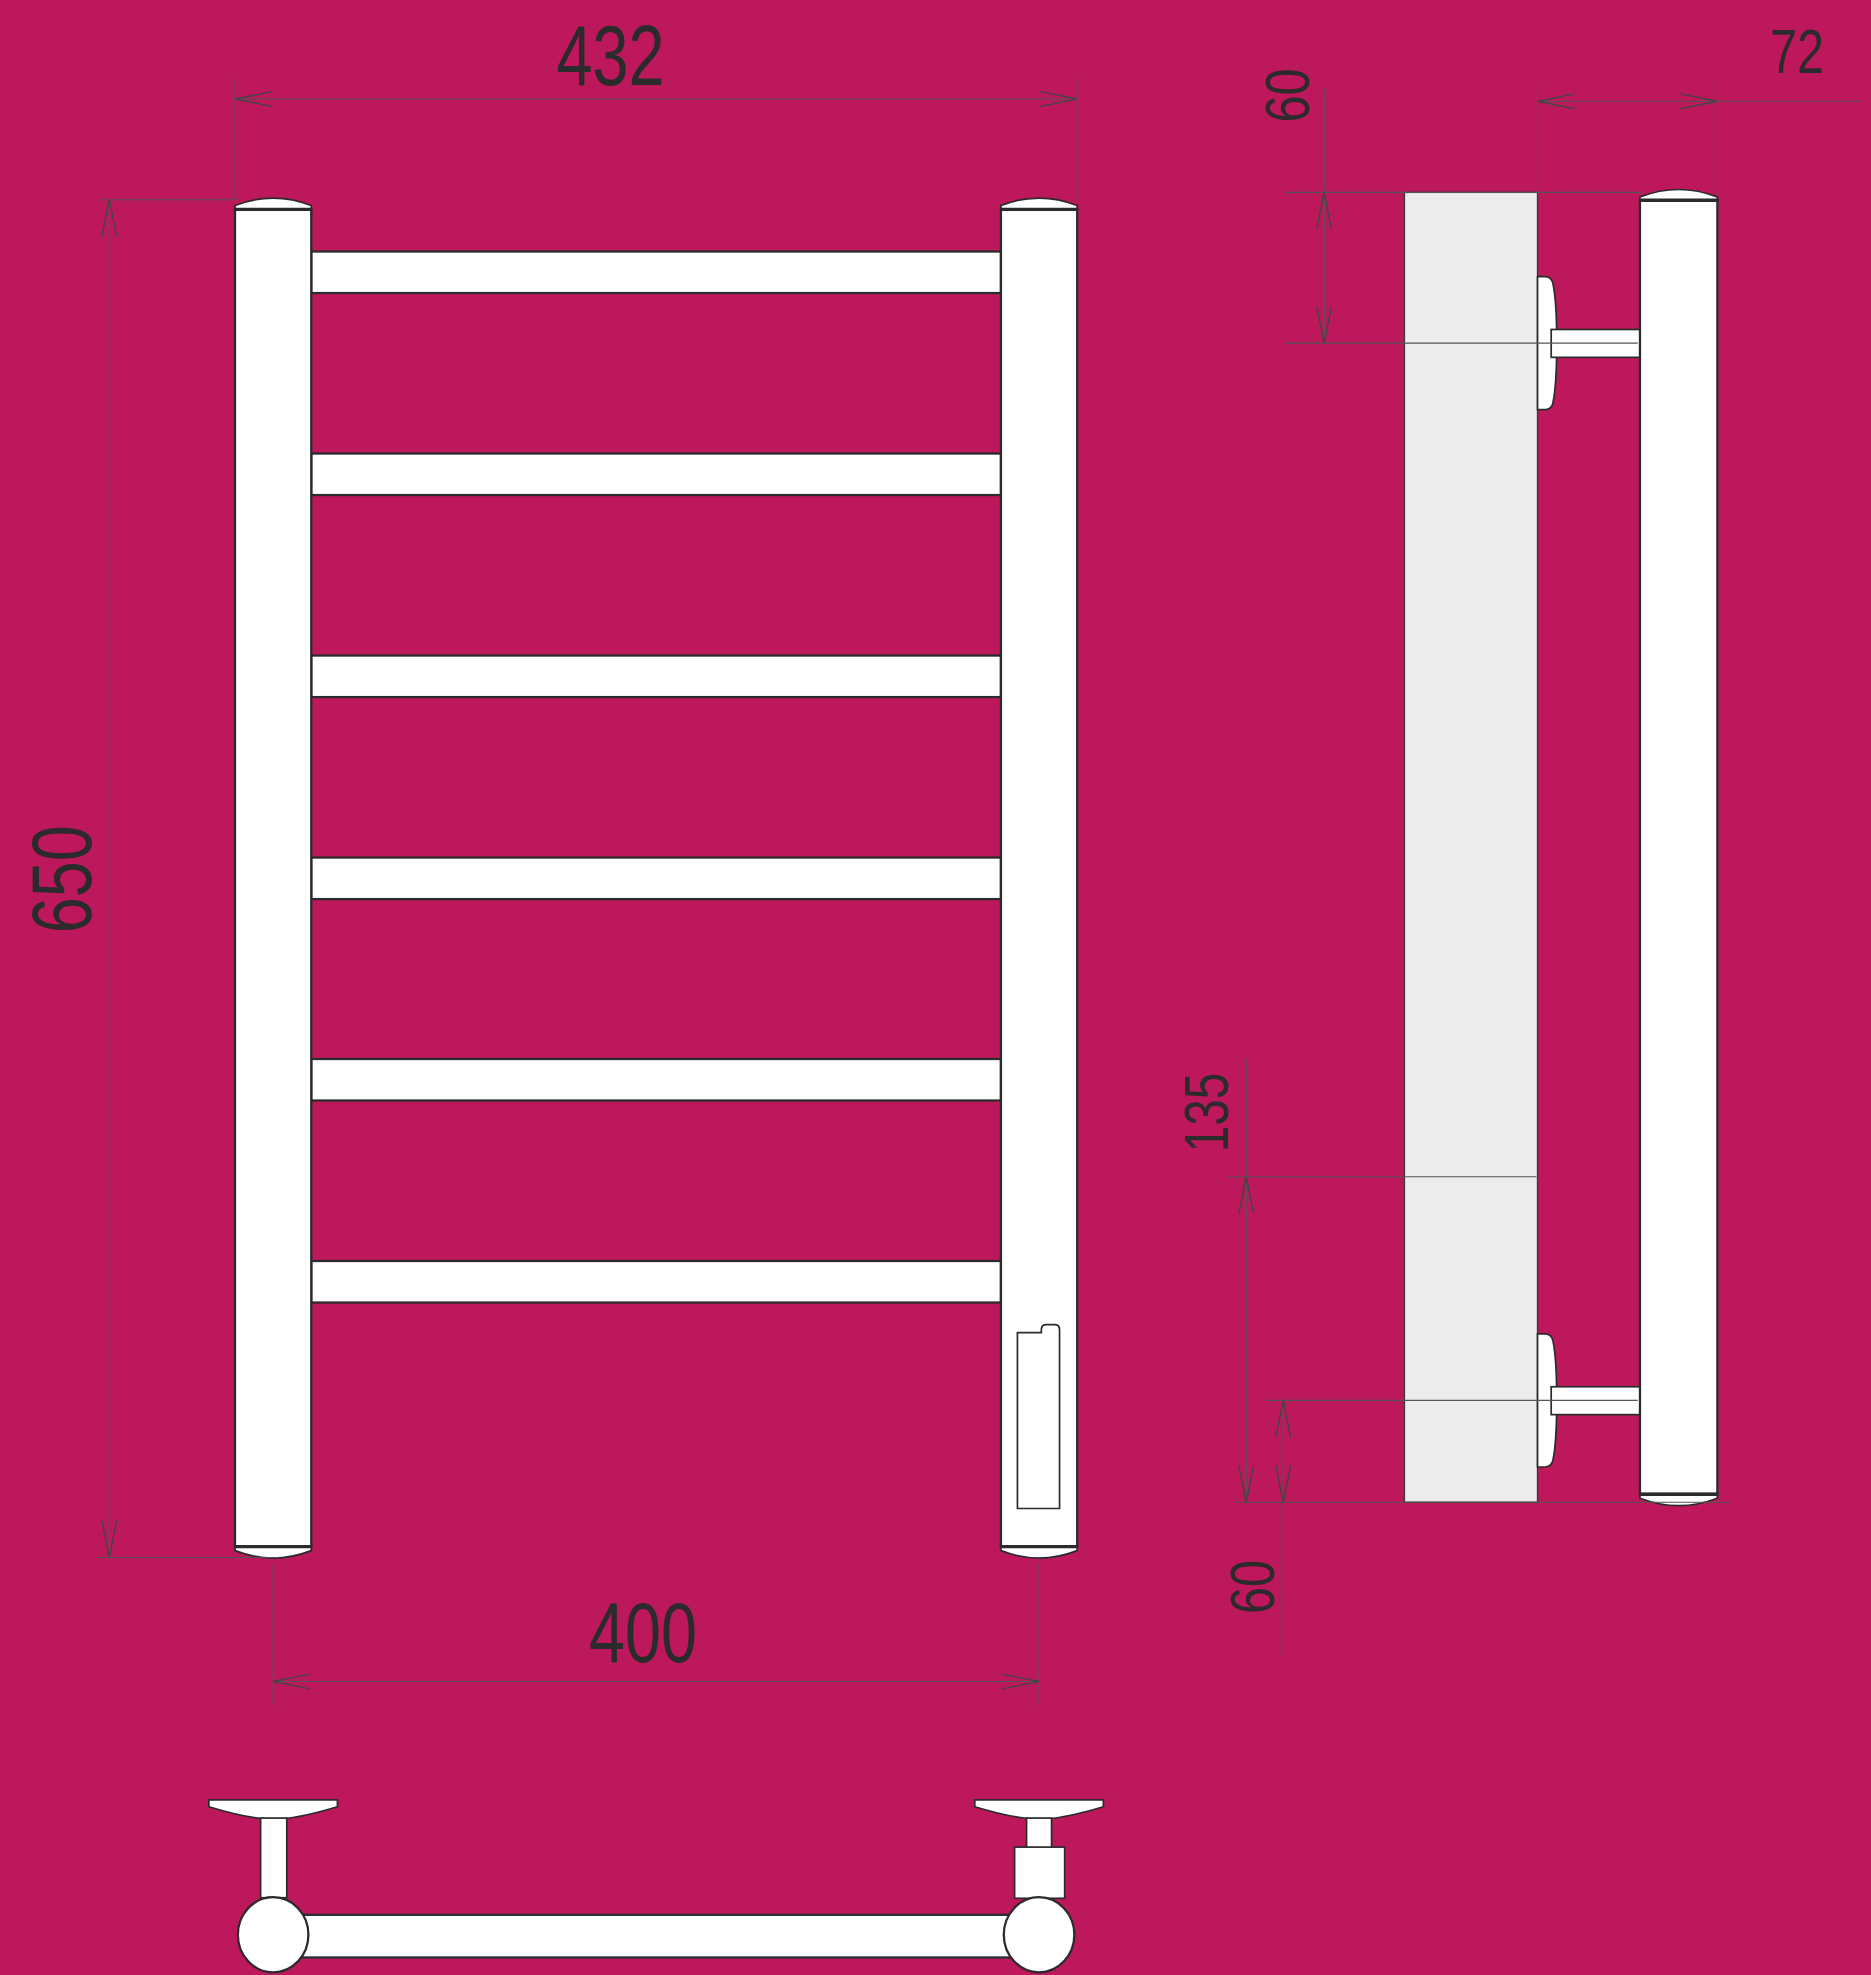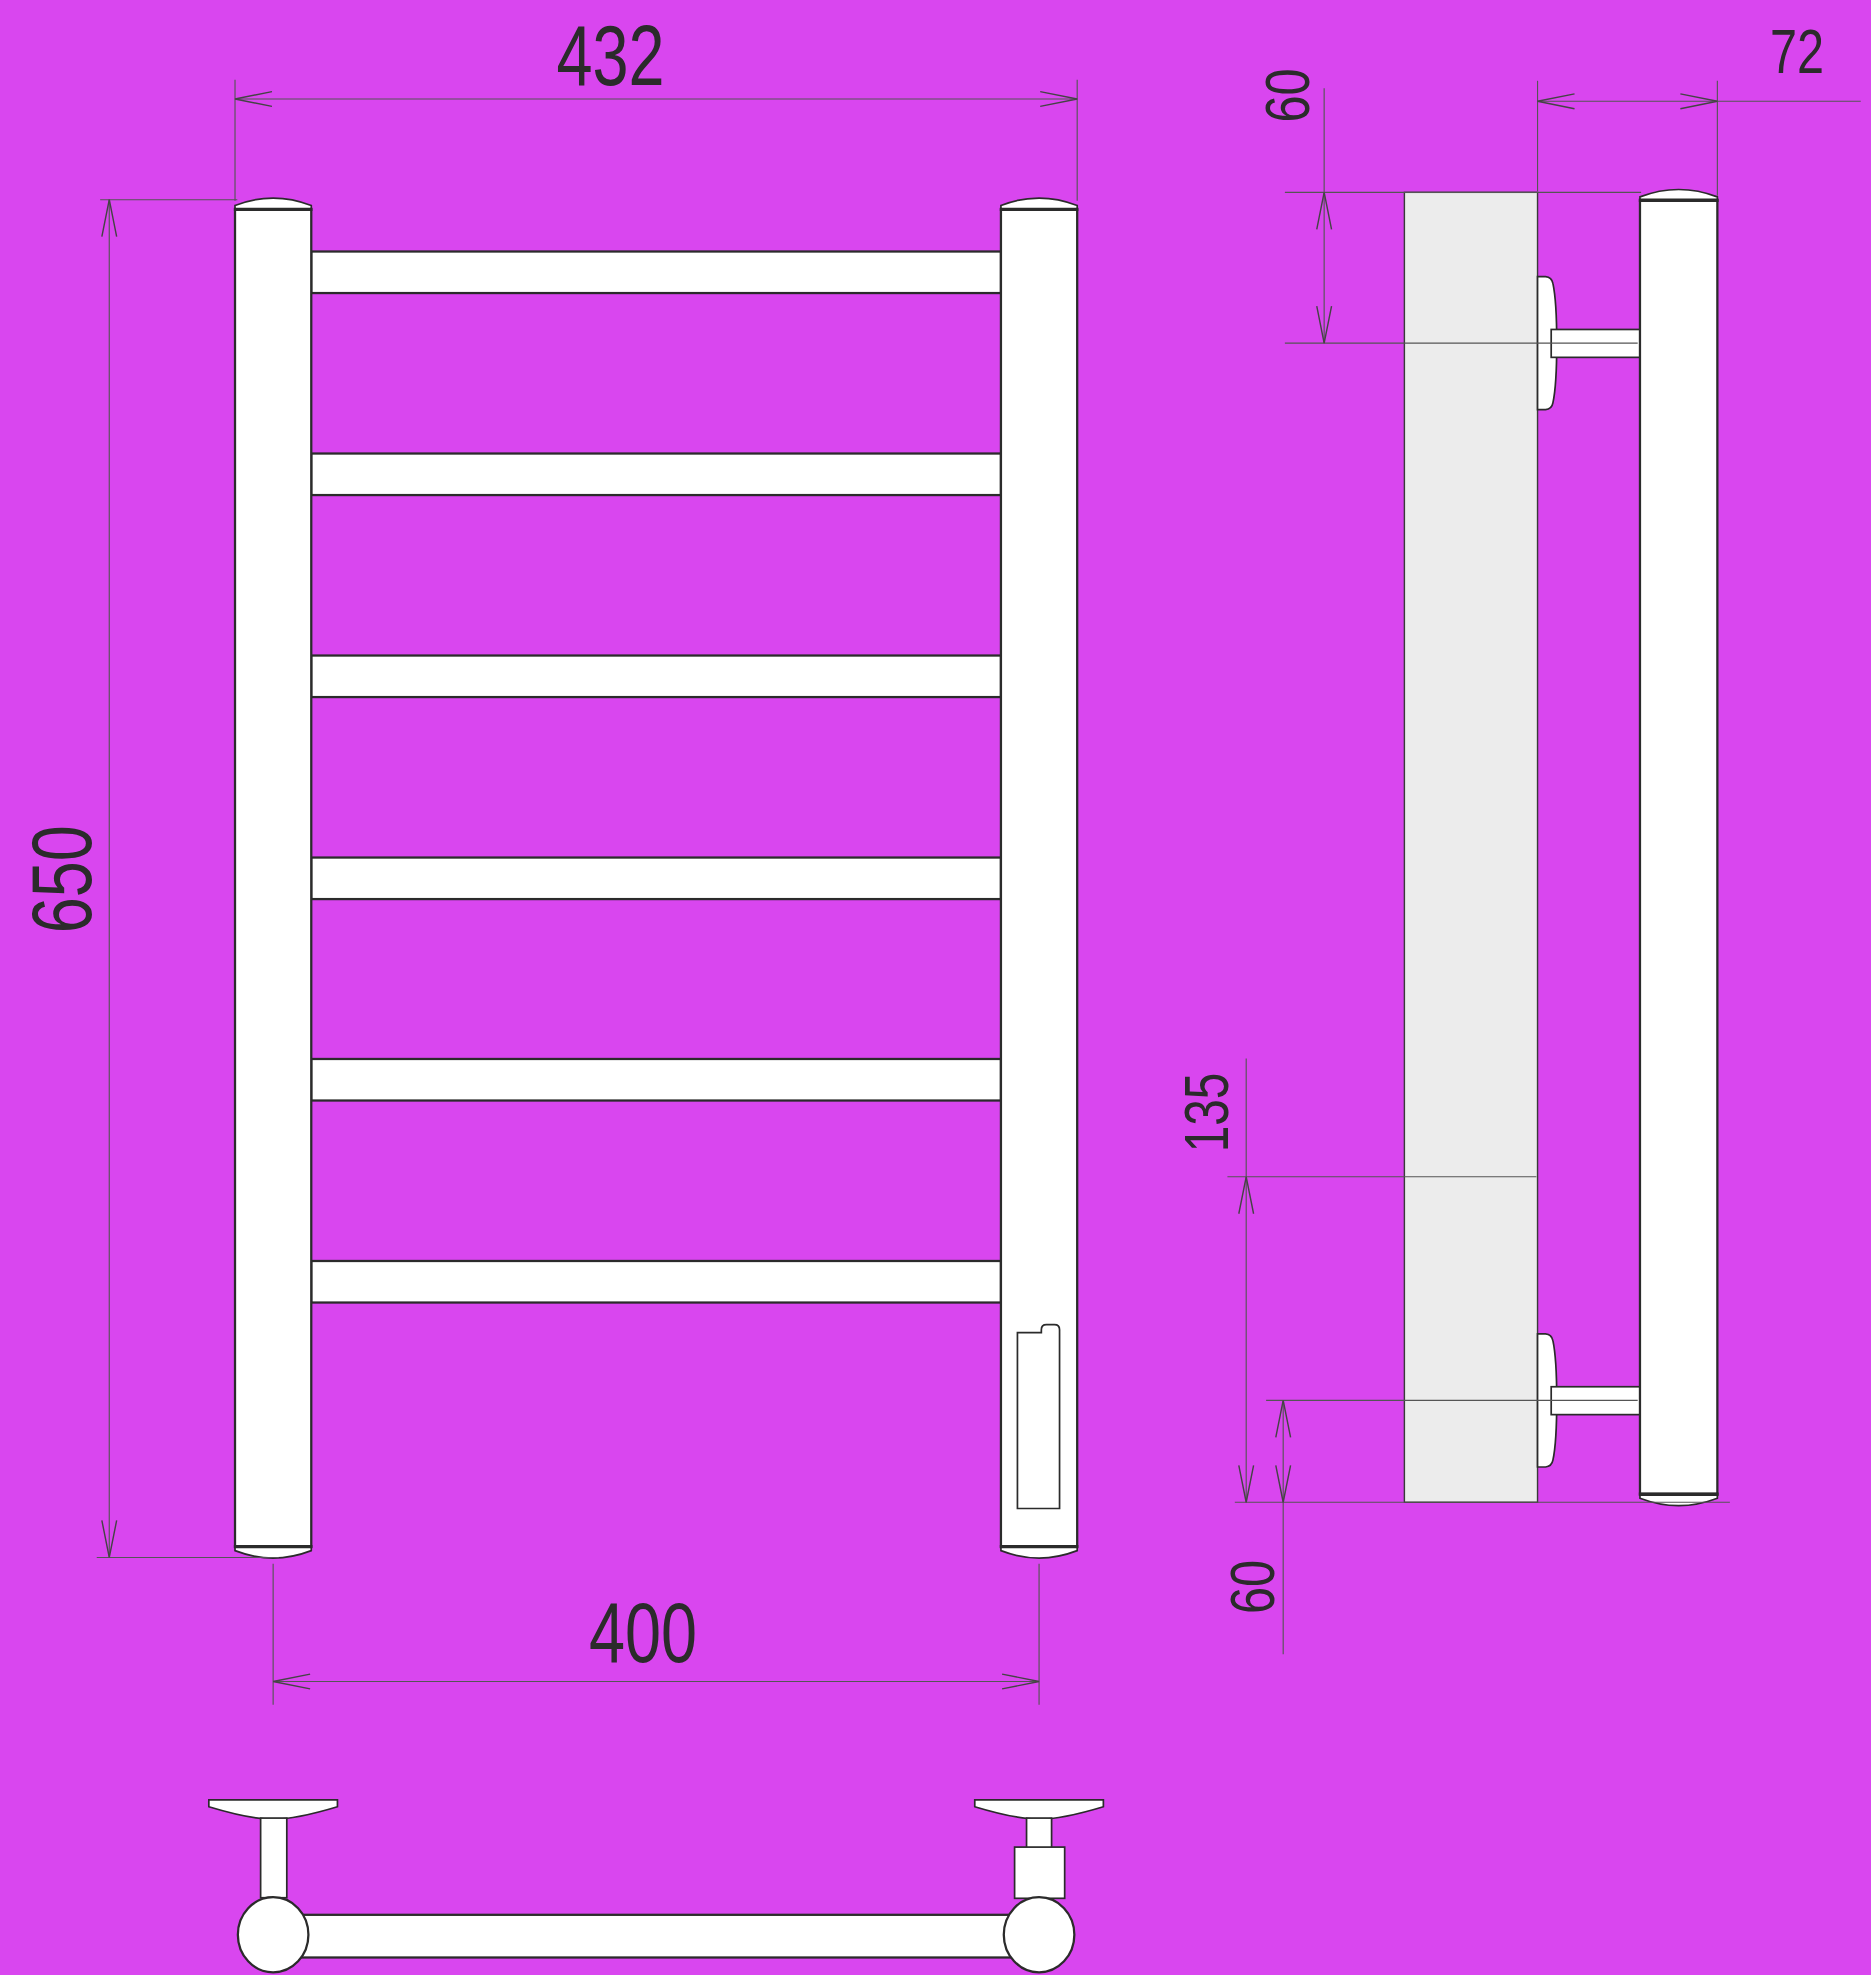--- a/index.html
+++ b/index.html
@@ -1,16 +1,16 @@
 <!DOCTYPE html>
 <html style="font-size:9px"><head>
 <meta charset="utf-8">
 <style>
   html, body { margin: 0; padding: 0; background: #ffffff; }
-  .sheet { width: 100%; max-width: 1871px; margin: 0 auto; background: #d946ef; }
+  .sheet { width: 100%; max-width: 1871px; margin: 0 auto; background: #be185d; }
   svg { display: block; width: 100%; height: auto; }
   .obj   { fill: #ffffff; stroke: #2b2b2b; stroke-width: 4; }
   .objthin { fill: #ffffff; stroke: #2b2b2b; stroke-width: 3; }
   .capline { stroke: #2b2b2b; stroke-width: 6; }
   .wall  { fill: #ececec; stroke: #3a3a3a; stroke-width: 2.5; }
   .dim   { stroke: #555555; stroke-width: 2; fill: none; }
   .arrow { stroke: #444444; stroke-width: 2.5; fill: none; }
   .dimtext { font-family: "Liberation Sans", "DejaVu Sans", sans-serif; fill: #2b2b2b; }
 </style>
 </head>

